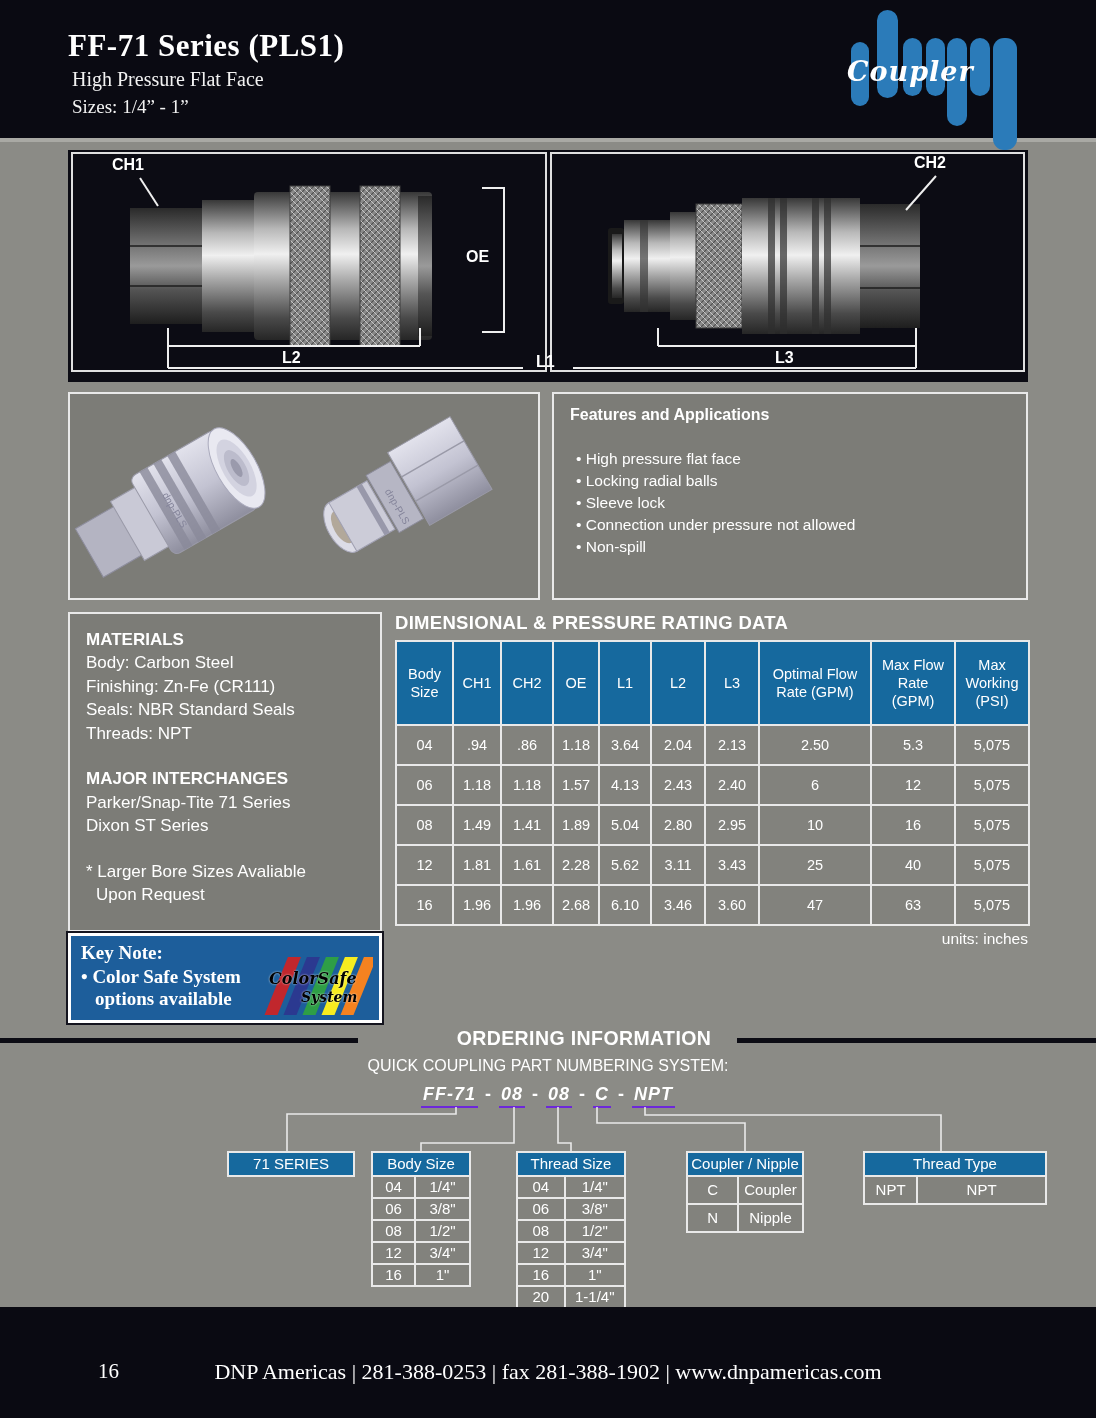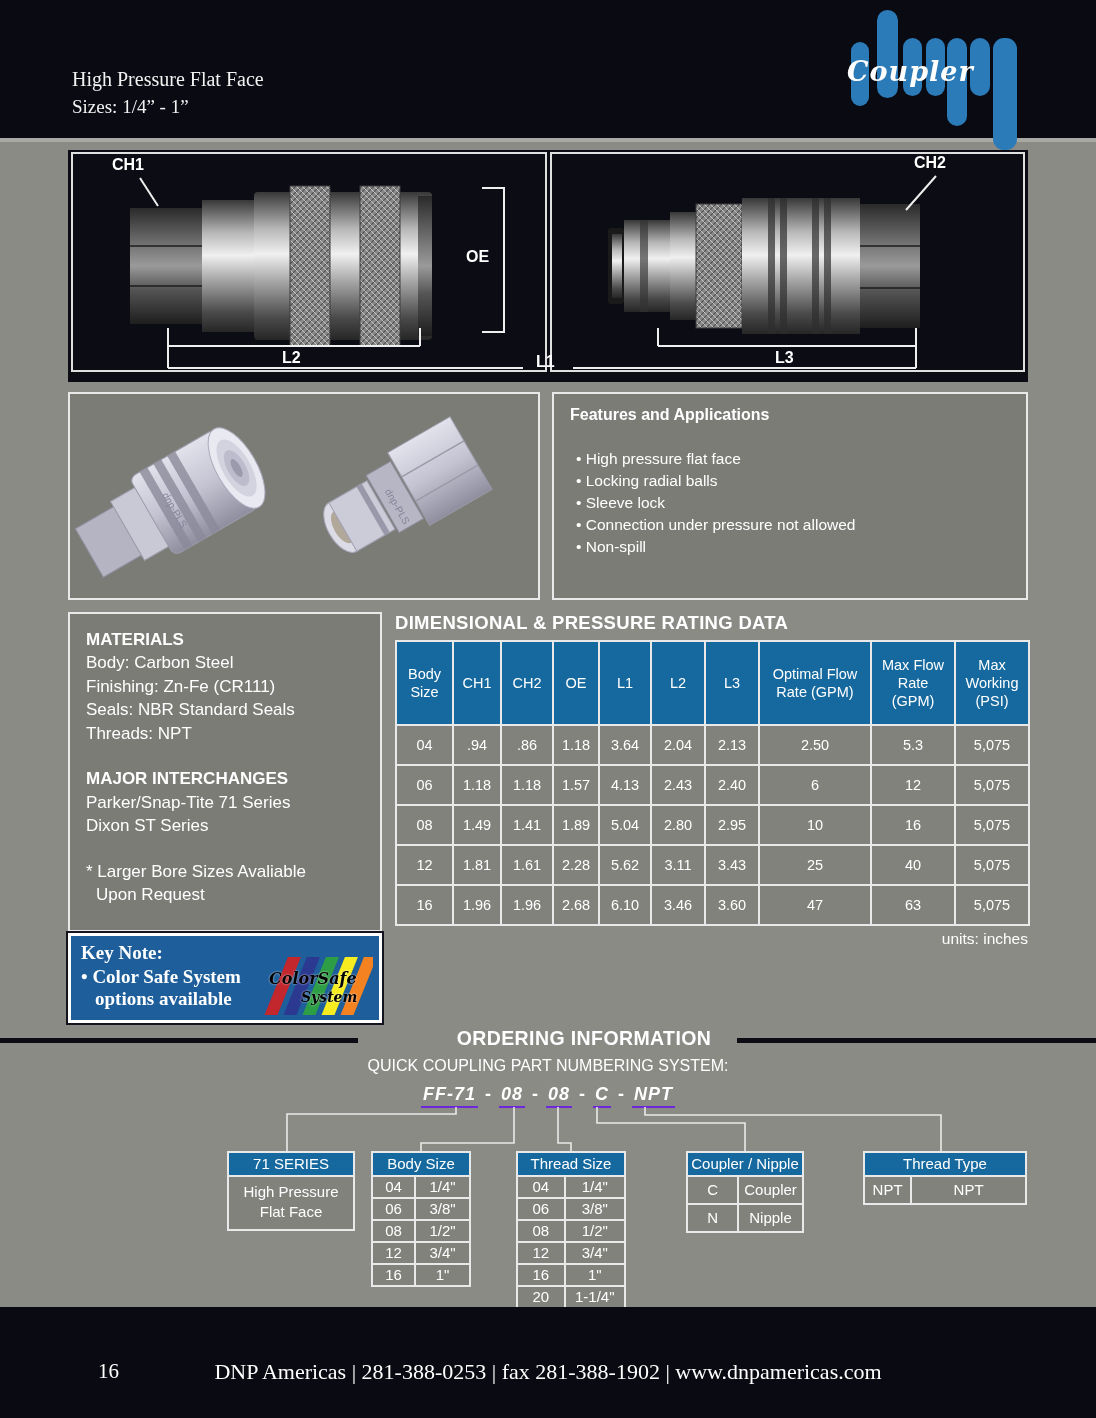--- a/index.html
+++ b/index.html
@@ -77,20 +77,21 @@
   .footer { position:absolute; left:0; top:1307px; width:1096px; height:111px; background:#0a0a12; color:#fff; font-family:"Liberation Serif", serif; }
   .pg-num { position:absolute; left:98px; top:52px; font-size:21px; }
   .contact { position:absolute; left:0; top:52px; width:1096px; text-align:center; font-size:22px; }
 </style>
 </head>
 <body>
 
 <div class="page">
 
   <div class="header">
+    <div class="hdr-title">FF-71 Series (PLS1)</div>
     <div class="hdr-sub">High Pressure Flat Face</div>
     <div class="hdr-sizes">Sizes: 1/4” - 1”</div>
     <div class="logo">
       <span class="bar" style="left:12px;  top:34px; width:18px; height:64px;"></span>
       <span class="bar" style="left:38px;  top:2px;  width:21px; height:88px;"></span>
       <span class="bar" style="left:64px;  top:30px; width:19px; height:58px;"></span>
       <span class="bar" style="left:87px;  top:30px; width:19px; height:58px;"></span>
       <span class="bar" style="left:108px; top:30px; width:20px; height:88px;"></span>
       <span class="bar" style="left:131px; top:30px; width:20px; height:58px;"></span>
       <span class="bar" style="left:154px; top:30px; width:24px; height:112px;"></span>
@@ -354,24 +355,20 @@
       <path d="M456,22 V29 H287 V66"></path>
       <path d="M514,22 V58 H421 V66"></path>
       <path d="M558,22 V58 H571 V66"></path>
       <path d="M597,22 V38 H745 V66"></path>
       <path d="M645,22 V30 H941 V66"></path>
     </g>
   </svg>
 
   <div class="ordbox" id="box-series" style="left:227px; top:1151px; width:128px;">
       <div class="ord-head">71 SERIES</div>
-      <div class="ord-textbody">
-        <div>High Pressure</div>
-        <div>Flat Face</div>
-      </div>
     </div>
   <div class="ordbox" id="box-body_size" style="left:371px; top:1151px; width:100px;">
       <div class="ord-head">Body Size</div>
       <div class="ord-row">
         <div class="ord-cell">04</div>
         <div class="ord-cell">1/4"</div>
       </div>
       <div class="ord-row">
         <div class="ord-cell">06</div>
         <div class="ord-cell">3/8"</div>
@@ -420,21 +417,21 @@
       <div class="ord-head">Coupler / Nipple</div>
       <div class="ord-row">
         <div class="ord-cell">C</div>
         <div class="ord-cell">Coupler</div>
       </div>
       <div class="ord-row">
         <div class="ord-cell">N</div>
         <div class="ord-cell">Nipple</div>
       </div>
     </div>
-  <div class="ordbox" id="box-thread_type" style="left:863px; top:1151px; width:164px;">
+  <div class="ordbox" id="box-thread_type" style="left:863px; top:1151px; width:184px;">
       <div class="ord-head">Thread Type</div>
       <div class="ord-row">
         <div class="ord-cell">NPT</div>
         <div class="ord-cell">NPT</div>
       </div>
     </div>
 
   <div class="footer">
     <div class="pg-num">16</div>
     <div class="contact">DNP Americas | 281-388-0253 | fax 281-388-1902 | www.dnpamericas.com</div>

